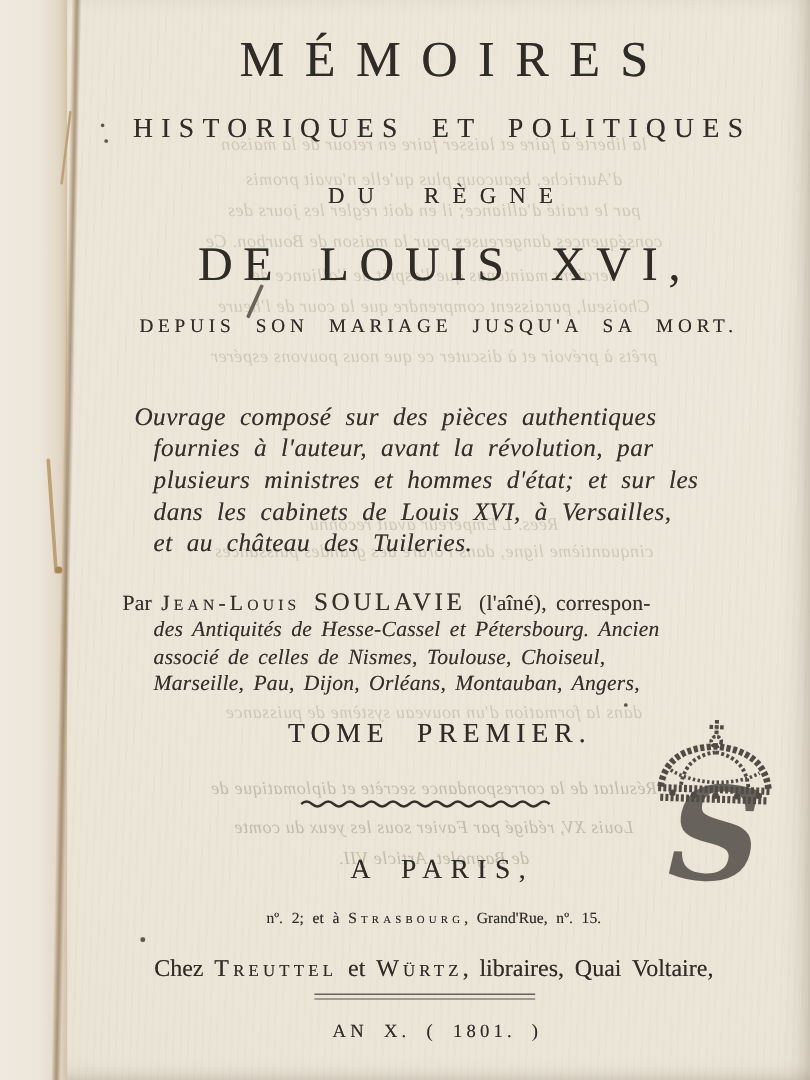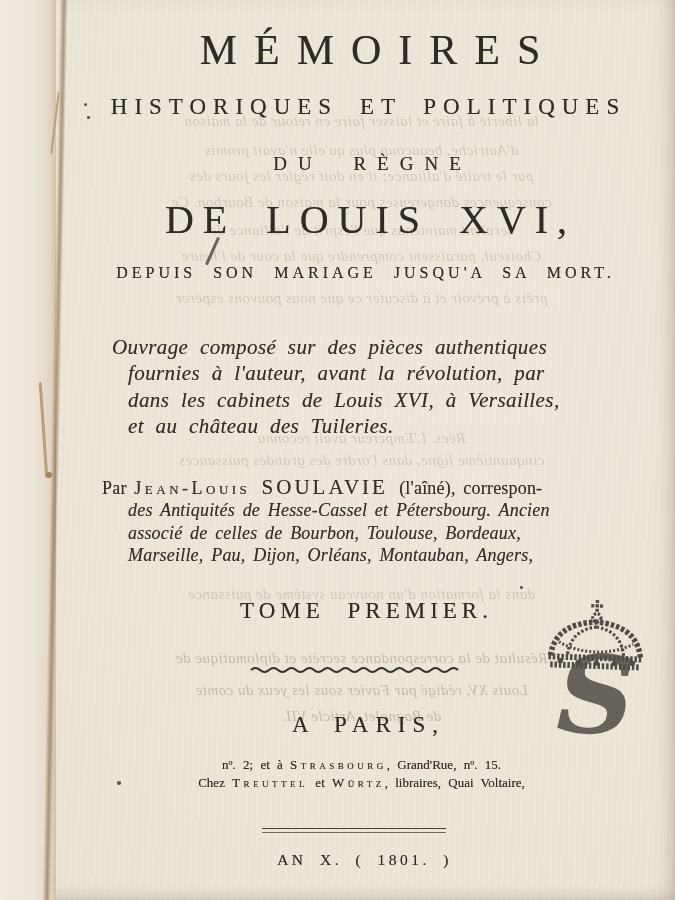--- a/index.html
+++ b/index.html
@@ -22,32 +22,32 @@
   
   .c{position:absolute;left:48px;width:627px;text-align:center;
      color:#2f2c27;text-shadow:0 0 .5px rgba(45,40,34,.55);}
   #t-title  {top:26px;  font-size:42px;  letter-spacing:17px;padding-left:17px;}
   #t-sub    {top:94px;  font-size:23px;  letter-spacing:7px; word-spacing:9px; padding-left:7px;}
   #t-regne  {top:153px; font-size:19px;  letter-spacing:11px;word-spacing:15px;padding-left:11px;}
   #t-king   {top:196px; font-size:40px;  letter-spacing:9px; word-spacing:11px;padding-left:9px;}
   #t-scope  {top:264px; font-size:16px;  letter-spacing:4px; word-spacing:9px; padding-left:4px;}
   #t-tome   {top:598px; font-size:23px;  letter-spacing:5px; word-spacing:12px;padding-left:5px;}
   #t-city   {top:712px; font-size:23px;  letter-spacing:7px; word-spacing:7px; padding-left:7px;}
-  #t-impr1  {top:775px; font-size:13px;word-spacing:4px;}
+  #t-impr1  {top:796px; font-size:20px;word-spacing:4px;}
   #t-impr2  {top:757px; font-size:13px;word-spacing:4px;}
   #t-year   {top:851px; font-size:15.5px;letter-spacing:3.5px;word-spacing:6px;padding-left:3px;}
 
   .sc{font-variant:small-caps;letter-spacing:3.5px;}
   .surname{font-size:21px;letter-spacing:3px;}
 
   
   .para{position:absolute;color:#332f29;text-shadow:0 0 .5px rgba(45,40,34,.5);margin-top:24px;}
   #ouvrage{top:310px;left:112px;width:500px;font-style:italic;font-size:21px;line-height:26.3px;
            letter-spacing:.4px;word-spacing:6px;}
-  #author {top:452px;left:102px;width:528px;font-size:18px;line-height:22.3px;
+  #author {top:466px;left:102px;width:528px;font-size:18px;line-height:22.3px;
            letter-spacing:.2px;word-spacing:3px;}
   .ind{padding-left:16px;font-style:italic;}
   #author .ind{padding-left:26px;}
 
   
   .wavy{position:absolute;left:249px;top:664px;}
   .dblrule{position:absolute;left:262px;top:828px;width:184px;height:3px;
     border-top:1.6px solid #45423c;border-bottom:1px solid #6e6a60;}
   .stamp{position:absolute;left:538px;top:597px;width:118px;height:148px;opacity:.88;}
 
@@ -86,30 +86,31 @@
   <div class="c" id="t-sub">HISTORIQUES ET POLITIQUES</div>
   <div class="c" id="t-regne">DU RÈGNE</div>
   <div class="c" id="t-king">DE LOUIS XVI,</div>
   <div class="c" id="t-scope">DEPUIS SON MARIAGE JUSQU'A SA MORT.</div>
 
   <div class="slash" style="left:211px;top:236px;width:2.5px;height:30px;transform:rotate(24deg);"></div>
 
   <div class="para" id="ouvrage">
     <div>Ouvrage composé sur des pièces authentiques</div>
     <div class="ind">fournies à l'auteur, avant la révolution, par</div>
+    <div class="ind">plusieurs ministres et hommes d'état; et sur les</div>
     <div class="ind">dans les cabinets de Louis XVI, à Versailles,</div>
     <div class="ind">et au château des Tuileries.</div>
   </div>
 
   <div class="para" id="author">
     <div>
       <span>Par </span><span class="sc">Jean-Louis</span><span class="surname"> SOULAVIE </span><span>(l'aîné), correspon-</span>
     </div>
     <div class="ind">des Antiquités de Hesse-Cassel et Pétersbourg.  Ancien</div>
-    <div class="ind">associé de celles de Bourbon, Toulouse, Bordeaux,</div>
+    <div class="ind">associé de celles de Nismes, Toulouse, Choiseul,</div>
     <div class="ind">Marseille, Pau, Dijon, Orléans, Montauban, Angers,</div>
   </div>
 
   <div class="c" id="t-tome">TOME PREMIER.</div>
 
   <svg class="wavy" width="216" height="10" viewBox="0 0 216 10">
     <path d="M2,6 q4.5,-4 9,0 t9,0 t9,0 t9,0 t9,0 t9,0 t9,0 t9,0 t9,0 t9,0 t9,0 t9,0 t9,0 t9,0 t9,0 t9,0 t9,0 t9,0 t9,0 t9,0 t9,0 t9,0 t9,0" fill="none" stroke="#33302a" stroke-width="2"></path>
   </svg>
 
   <svg class="stamp" viewBox="0 0 118 148">

